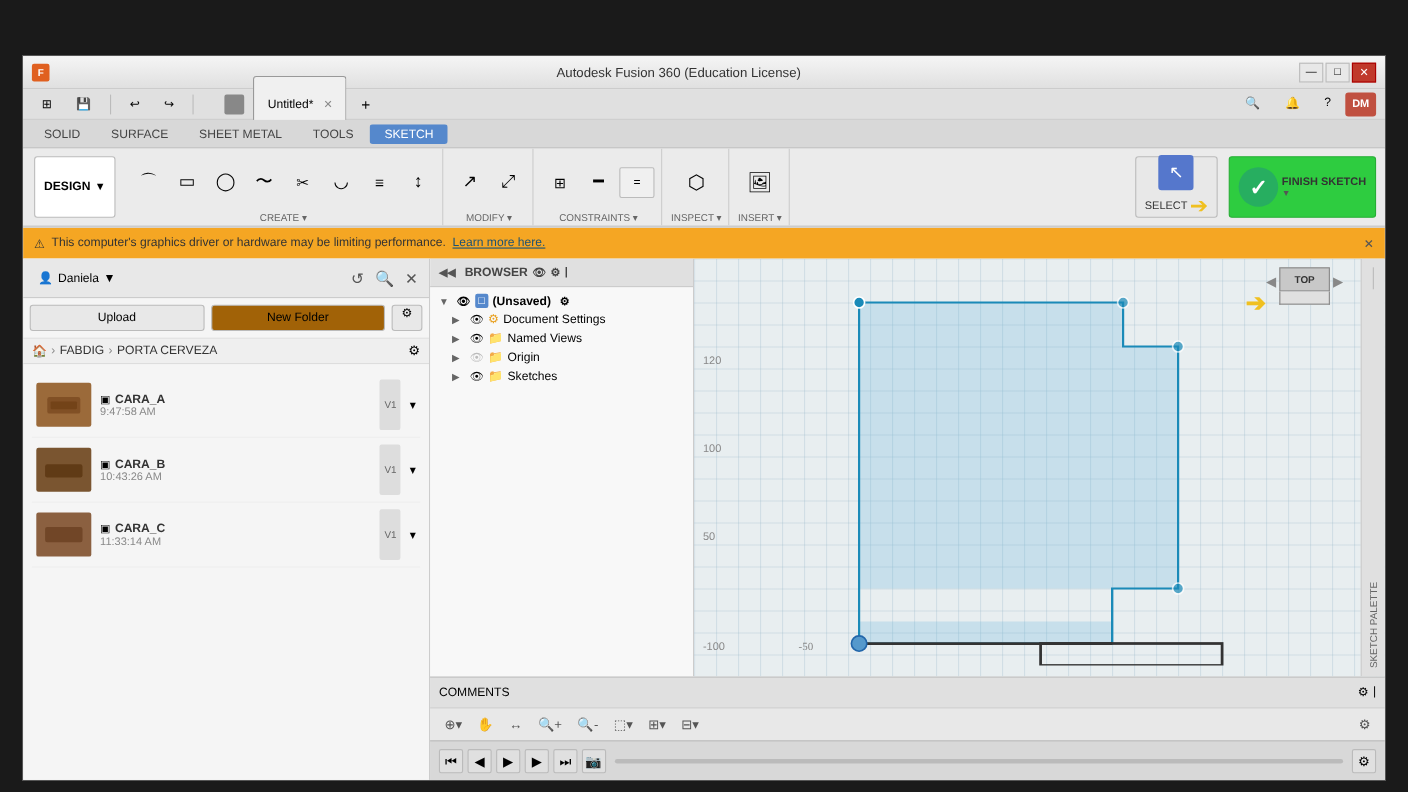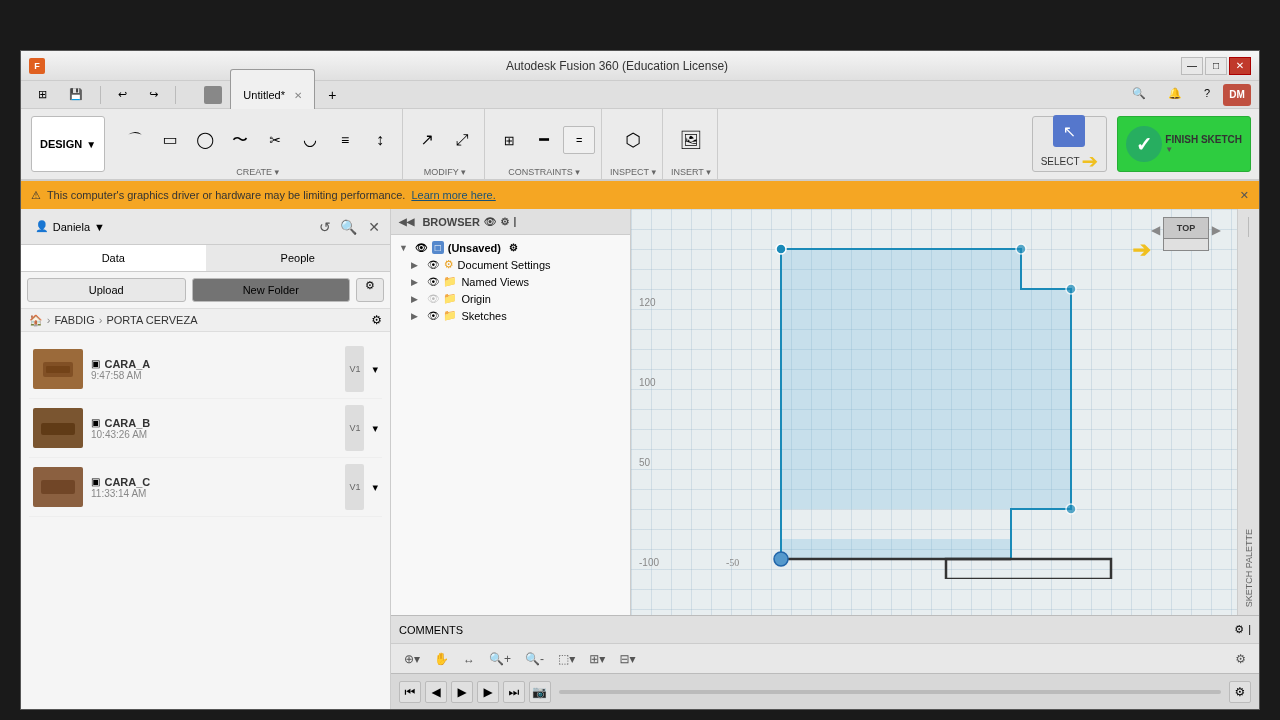--- a/index.html
+++ b/index.html
@@ -62,21 +62,21 @@
     .panel-actions { margin-left: auto; display: flex; gap: 6px; align-items: center; }
     .panel-action-btn { background: none; border: none; cursor: pointer; font-size: 14px; color: #555; padding: 2px; }
 
     
     .panel-tabs { display: flex; border-bottom: 1px solid #ccc; background: #e8e8e8; }
     .panel-tab { flex: 1; padding: 6px; text-align: center; cursor: pointer; border: 1px solid transparent; font-size: 11px; }
     .panel-tab.active { background: white; border-bottom: 1px solid white; }
 
     .panel-actions-row { display: flex; padding: 6px; gap: 6px; border-bottom: 1px solid #ddd; }
     .upload-btn { flex: 1; padding: 5px; background: #e8e8e8; border: 1px solid #bbb; border-radius: 3px; cursor: pointer; font-size: 11px; text-align: center; }
-    .new-folder-btn { flex: 1; padding: 5px; background: #737373; border: 1px solid #bbb; border-radius: 3px; cursor: pointer; font-size: 11px; text-align: center; }
+    .new-folder-btn { flex: 1; padding: 5px; background: #a16207; border: 1px solid #bbb; border-radius: 3px; cursor: pointer; font-size: 11px; text-align: center; }
     .settings-btn { width: 28px; background: #e8e8e8; border: 1px solid #bbb; border-radius: 3px; cursor: pointer; font-size: 11px; text-align: center; }
 
     
     .breadcrumb { display: flex; align-items: center; padding: 4px 8px; gap: 4px; font-size: 11px; background: #efefef; border-bottom: 1px solid #ddd; }
     .breadcrumb-item { cursor: pointer; color: #333; }
     .breadcrumb-arrow { color: #888; }
     .breadcrumb-settings { margin-left: auto; font-size: 12px; cursor: pointer; }
 
     
     .file-list { flex: 1; overflow-y: auto; padding: 8px; }
@@ -170,20 +170,27 @@
       <div style="width:18px; height:18px; display:flex; align-items:center; justify-content:center; cursor:pointer; font-size:14px;">+</div>
     </div>
     <div style="margin-left:auto; display:flex; gap:4px;">
       <div class="menu-btn">🔍</div>
       <div class="menu-btn">🔔</div>
       <div class="menu-btn">?</div>
       <div style="width:28px; height:22px; background:#c05040; border-radius:3px; display:flex; align-items:center; justify-content:center; color:white; font-size:10px; font-weight:bold; cursor:pointer;">DM</div>
     </div>
   </div>
 
+  <div class="module-tabs">
+    <div class="module-tab">SOLID</div>
+    <div class="module-tab">SURFACE</div>
+    <div class="module-tab">SHEET METAL</div>
+    <div class="module-tab">TOOLS</div>
+    <div class="module-tab sketch-active">SKETCH</div>
+  </div>
 
   <div class="ribbon">
 
     <div style="display:flex; align-items:center; padding: 6px;">
       <div class="design-btn">
         <span style="font-size:11px; font-weight:bold;">DESIGN</span>
         <span style="font-size:10px;">▼</span>
       </div>
     </div>
 
@@ -309,24 +316,20 @@
             <span>Daniela</span>
             <span>▼</span>
           </div>
           <div class="panel-actions">
             <span class="panel-action-btn">↺</span>
             <span class="panel-action-btn">🔍</span>
             <span class="panel-action-btn">✕</span>
           </div>
         </div>
 
-        <div class="panel-tabs">
-          <div class="panel-tab active">Data</div>
-          <div class="panel-tab">People</div>
-        </div>
 
         <div class="panel-actions-row">
           <div class="upload-btn">Upload</div>
           <div class="new-folder-btn">New Folder</div>
           <div class="settings-btn">⚙</div>
         </div>
 
         <div class="breadcrumb">
           <span>🏠</span>
           <span class="breadcrumb-arrow">›</span>

